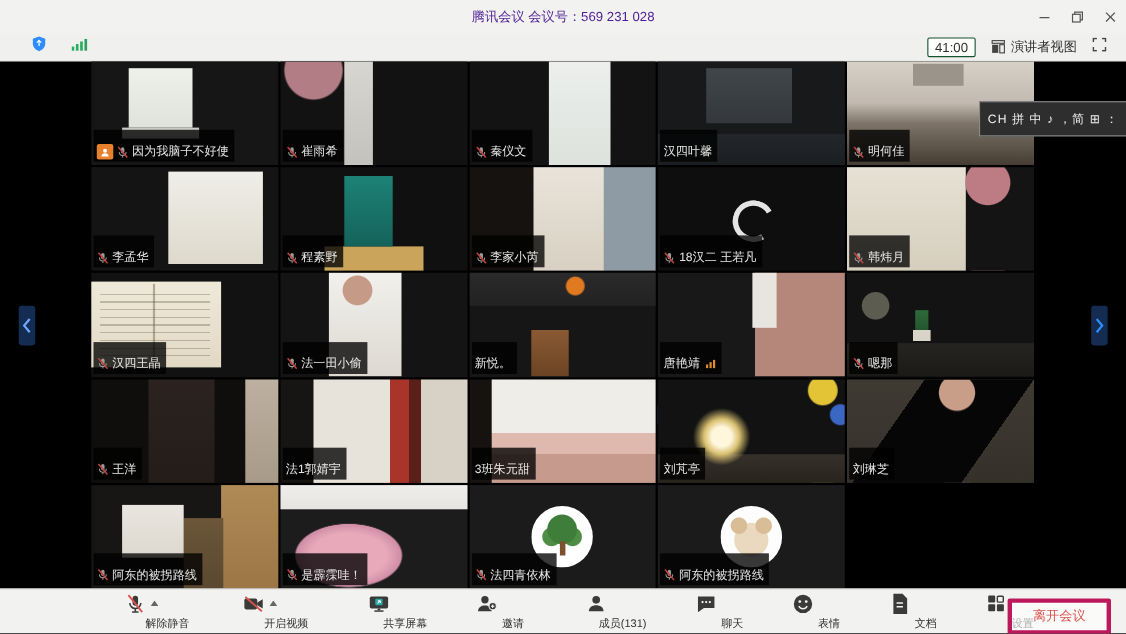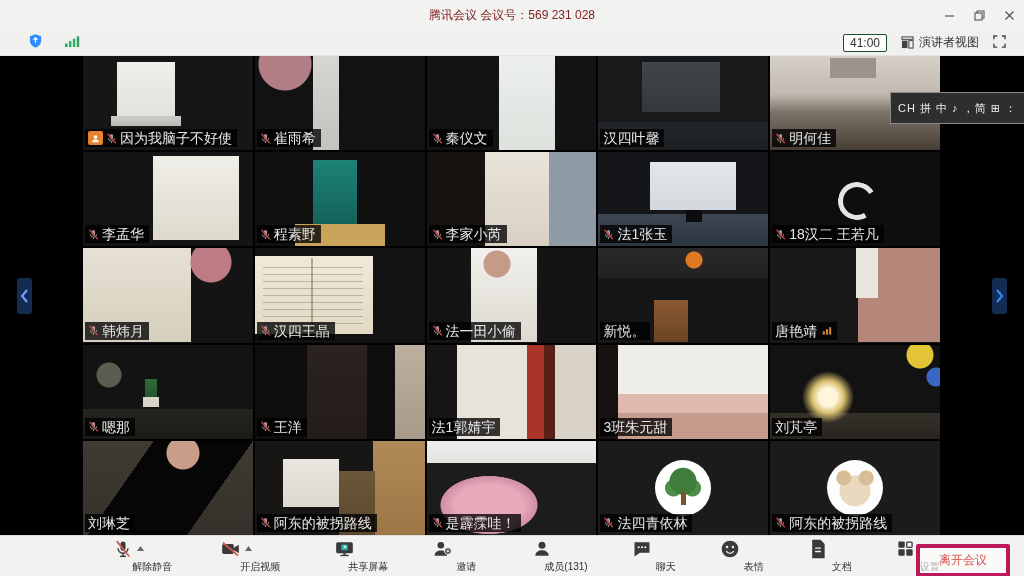--- a/index.html
+++ b/index.html
@@ -1,39 +1,39 @@
 <!DOCTYPE html>
 <html><head>
 <meta charset="utf-8">
 <style>
   html,body{margin:0;padding:0;width:1024px;height:576px;overflow:hidden;
     font-family:"Liberation Sans","DejaVu Sans",sans-serif;background:#000;}
   .app{width:1024px;height:576px;display:flex;flex-direction:column;position:relative;}
 
   
   .titlebar{height:30px;background:#f2f2f0;display:flex;align-items:center;justify-content:center;position:relative;flex:none;}
-  .titlebar .title{font-size:12px;color:#7f1d1d;}
+  .titlebar .title{font-size:12px;color:#4c1d95;}
   .win-controls{position:absolute;right:0;top:0;height:30px;display:flex;}
   .win-btn{width:30px;height:30px;display:flex;align-items:center;justify-content:center;cursor:default;}
 
   
   .subbar{height:26px;background:#f0f0ee;border-bottom:1px solid #e2e2e0;display:flex;align-items:center;padding:0 10px;flex:none;box-sizing:border-box;}
   .subbar-left{display:flex;align-items:center;gap:22px;margin-left:18px;}
   .subbar-right{margin-left:auto;display:flex;align-items:center;gap:14px;margin-right:8px;}
   .timer-box{border:1px solid #14532d;background:#fdfdfc;font-size:12px;color:#333;padding:1px 6px;border-radius:2px;}
   .speaker-view{display:flex;align-items:center;gap:5px;font-size:12px;color:#333;cursor:default;}
 
   
   .stage{flex:1;position:relative;background:#000;}
   .grid{position:absolute;left:83px;right:84px;top:0;bottom:0;display:grid;
     grid-template-columns:repeat(5,1fr);grid-template-rows:repeat(5,1fr);gap:2px;}
   .tile{position:relative;overflow:hidden;background:#141414;}
 
   .name-label{position:absolute;left:2px;bottom:3px;max-width:95%;background:rgba(0,0,0,.78);
-    color:#e8e8e8;font-size:14px;line-height:16px;padding:1px 5px 1px 3px;display:flex;align-items:center;gap:3px;
+    color:#e8e8e8;font-size:11px;line-height:16px;padding:12px 5px 1px 3px;display:flex;align-items:center;gap:3px;
     white-space:nowrap;overflow:hidden;box-sizing:border-box;}
   .mic{display:flex;align-items:center;flex:none;}
   .member-badge{width:15px;height:14px;background:#e8812c;border-radius:2px;display:flex;align-items:center;justify-content:center;flex:none;}
   .vol{display:flex;align-items:center;flex:none;margin-left:2px;}
 
   .spinner{position:absolute;left:50%;top:50%;width:28px;height:28px;margin:-17px 0 0 -17px;
     border:5px solid #e4e4e4;border-right-color:transparent;border-radius:50%;transform:rotate(15deg);}
   .avatar{position:absolute;left:50%;top:50%;width:56px;height:56px;margin:-28px 0 0 -28px;border-radius:50%;}
   .avatar-tree{background:
     linear-gradient(#7a5230,#7a5230) 50% 74%/5px 13px no-repeat,
@@ -255,33 +255,20 @@
               <svg width="11" height="11" viewBox="0 0 12 12">
                 <rect x="4.3" y="1" width="3.4" height="6.2" rx="1.7" fill="#9b9b9b"></rect>
                 <path d="M2.6 5.6a3.4 3.4 0 0 0 6.8 0" stroke="#9b9b9b" stroke-width="1" fill="none"></path>
                 <line x1="6" y1="9.2" x2="6" y2="11" stroke="#9b9b9b" stroke-width="1"></line>
                 <line x1="1.6" y1="0.8" x2="10.6" y2="11.2" stroke="#c4423c" stroke-width="1.5"></line>
               </svg>
             </span>
             <span>李家小芮</span>
           </div>
         </div>
-        <div class="tile t9">
-          <div class="name-label">
-            <span class="mic">
-              <svg width="11" height="11" viewBox="0 0 12 12">
-                <rect x="4.3" y="1" width="3.4" height="6.2" rx="1.7" fill="#9b9b9b"></rect>
-                <path d="M2.6 5.6a3.4 3.4 0 0 0 6.8 0" stroke="#9b9b9b" stroke-width="1" fill="none"></path>
-                <line x1="6" y1="9.2" x2="6" y2="11" stroke="#9b9b9b" stroke-width="1"></line>
-                <line x1="1.6" y1="0.8" x2="10.6" y2="11.2" stroke="#c4423c" stroke-width="1.5"></line>
-              </svg>
-            </span>
-            <span>法1张玉</span>
-          </div>
-        </div>
         <div class="tile t10">
           <div class="spinner"></div>
           <div class="name-label">
             <span class="mic">
               <svg width="11" height="11" viewBox="0 0 12 12">
                 <rect x="4.3" y="1" width="3.4" height="6.2" rx="1.7" fill="#9b9b9b"></rect>
                 <path d="M2.6 5.6a3.4 3.4 0 0 0 6.8 0" stroke="#9b9b9b" stroke-width="1" fill="none"></path>
                 <line x1="6" y1="9.2" x2="6" y2="11" stroke="#9b9b9b" stroke-width="1"></line>
                 <line x1="1.6" y1="0.8" x2="10.6" y2="11.2" stroke="#c4423c" stroke-width="1.5"></line>
               </svg>

